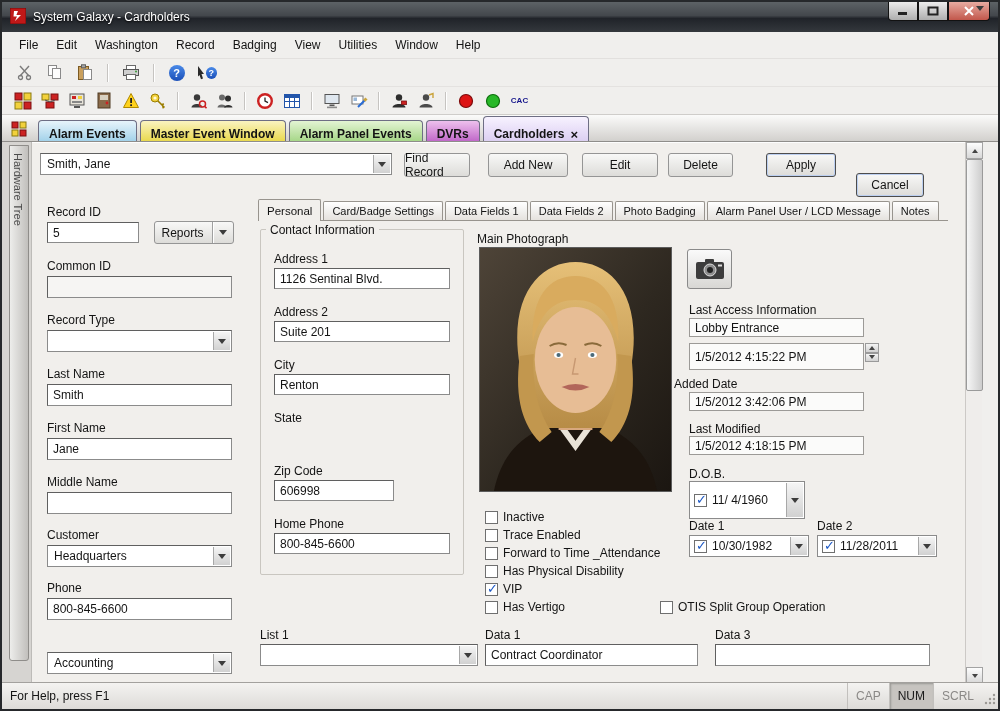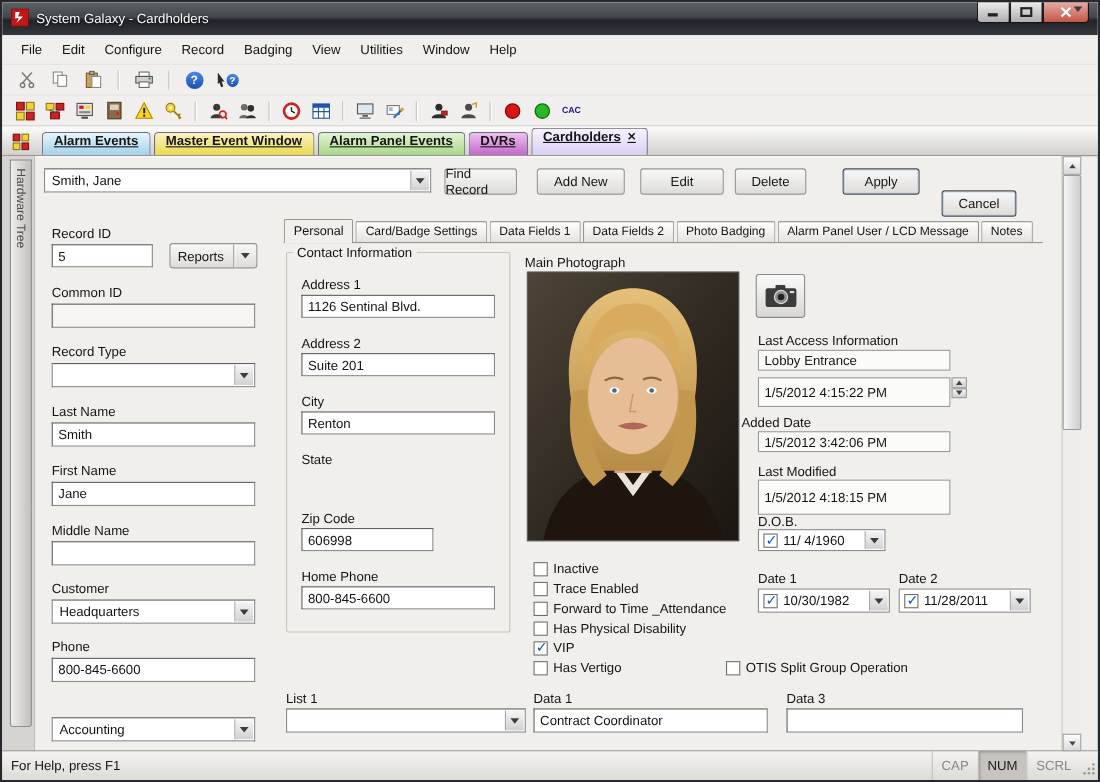--- a/index.html
+++ b/index.html
@@ -29,23 +29,23 @@
   .vsep { width:1px; height:18px; background:#c6c4c1; box-shadow:1px 0 0 #fff; margin:0 3px; }
   .helpdot { width:16px; height:16px; border-radius:50%; background:linear-gradient(#4a8ae8,#1b4fb8);
     color:#fff; font-size:11px; font-weight:700; display:flex; align-items:center; justify-content:center; }
   .helpdot.small { width:12px; height:12px; font-size:9px; }
   .cacic { font-size:8px; font-weight:700; color:#16168c; }
 
   
   .tabbar { position:absolute; left:0; right:0; top:113px; height:27px;
     background:linear-gradient(#fbfbfa,#d2d0cd); border-bottom:1px solid #8f8d8a;
     display:flex; align-items:flex-end; padding-left:36px; }
-  .dtab { height:21px; display:flex; align-items:flex-start; gap:6px; padding:0 10px;
+  .dtab { height:21px; display:flex; align-items:flex-end; gap:6px; padding:0 10px;
     border:1px solid #6e6e84; border-bottom:none; border-radius:4px 4px 0 0; margin-right:3px;
-    font-size:12px; font-weight:700; white-space:nowrap;text-decoration:underline; }
+    font-size:12px; font-weight:700; white-space:nowrap; }
   .dtab.c-alarm  { background:linear-gradient(#e7f4fb,#a3d2ea); }
   .dtab.c-master { background:linear-gradient(#faf3c0,#e9d94f); }
   .dtab.c-panel  { background:linear-gradient(#e3f4d3,#a7d789); }
   .dtab.c-dvr    { background:linear-gradient(#edc0ed,#c169c9); }
   .dtab.c-card   { background:linear-gradient(#f7f2ff,#dccff2); height:25px; }
   .tab-close { font-weight:700; font-size:13px; line-height:1; }
   .ovf { position:absolute; right:14px; top:9px; }
   .dar { width:0; height:0; border-left:4px solid transparent; border-right:4px solid transparent; border-top:5px solid #3c3c3c; }
 
   
@@ -145,21 +145,21 @@
         <svg width="12" height="10">
             <path d="M2 1 L10 9 M10 1 L2 9" stroke="#fff" stroke-width="2"></path>
           </svg>
       </div>
     </div>
   </div>
 
   <div class="menubar">
     <span class="mi">File</span>
     <span class="mi">Edit</span>
-    <span class="mi">Configure</span>
+    <span class="mi">Washington</span>
     <span class="mi">Record</span>
     <span class="mi">Badging</span>
     <span class="mi">View</span>
     <span class="mi">Utilities</span>
     <span class="mi">Window</span>
     <span class="mi">Help</span>
   </div>
 
   <div class="toolbar t1">
     <span class="ticon">
@@ -523,26 +523,26 @@
         <span class="ard"></span>
       </span>
   </div>
 
   <span class="lbl" style="left:672px;top:375px;text-align:right;">Added Date</span>
   <div class="rofld" style="left:687px;top:390px;width:175px;height:19px;">
     <span>1/5/2012 3:42:06 PM</span>
   </div>
 
   <span class="lbl" style="left:687px;top:420px;">Last Modified</span>
-  <div class="rofld" style="left:687px;top:434px;width:175px;height:32px;">
+  <div class="rofld" style="left:687px;top:434px;width:175px;height:19px;">
     <span>1/5/2012 4:18:15 PM</span>
   </div>
 
   <span class="lbl" style="left:687px;top:465px;">D.O.B.</span>
-  <div class="datefld" style="left:687px;top:479px;width:116px;height:20px;">
+  <div class="datefld" style="left:687px;top:479px;width:116px;height:38px;">
     <span class="cb checked"></span>
     <span>11/ 4/1960</span>
     <span class="cbtn">
         <span class="dar"></span>
       </span>
   </div>
 
   <span class="lbl" style="left:687px;top:517px;">Date 1</span>
   <div class="datefld" style="left:687px;top:533px;width:120px;height:22px;">
     <span class="cb checked"></span>

